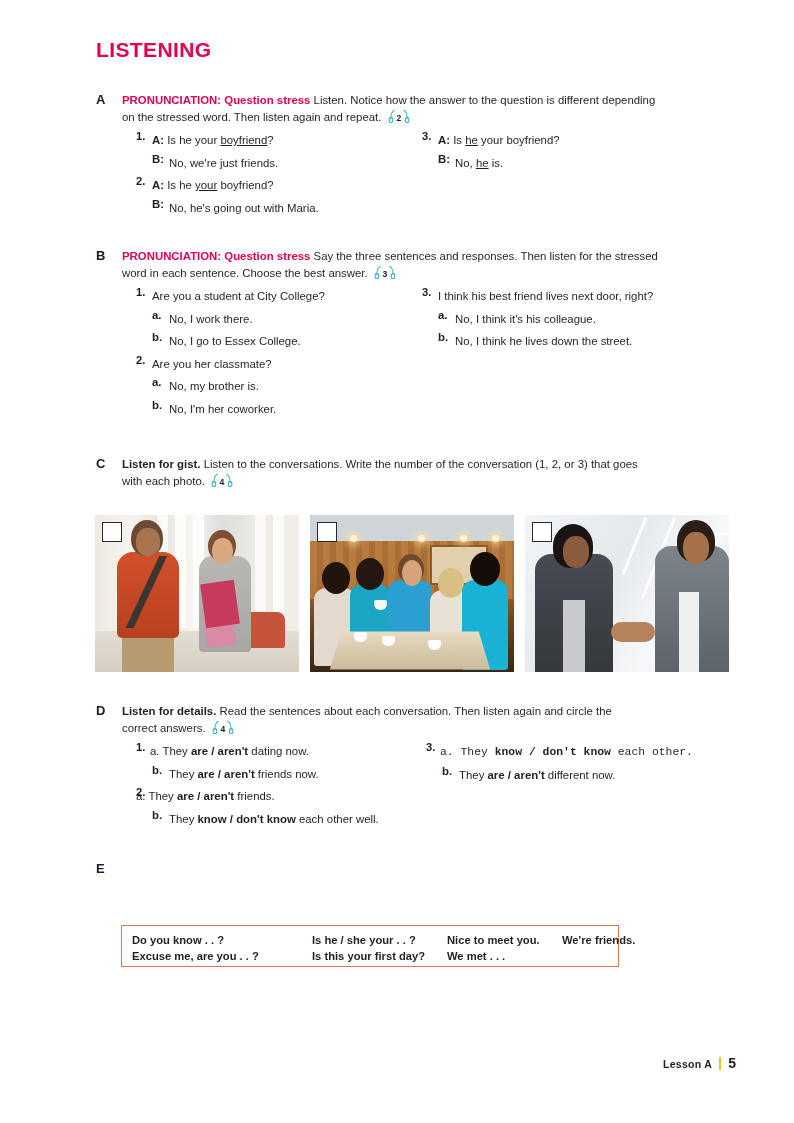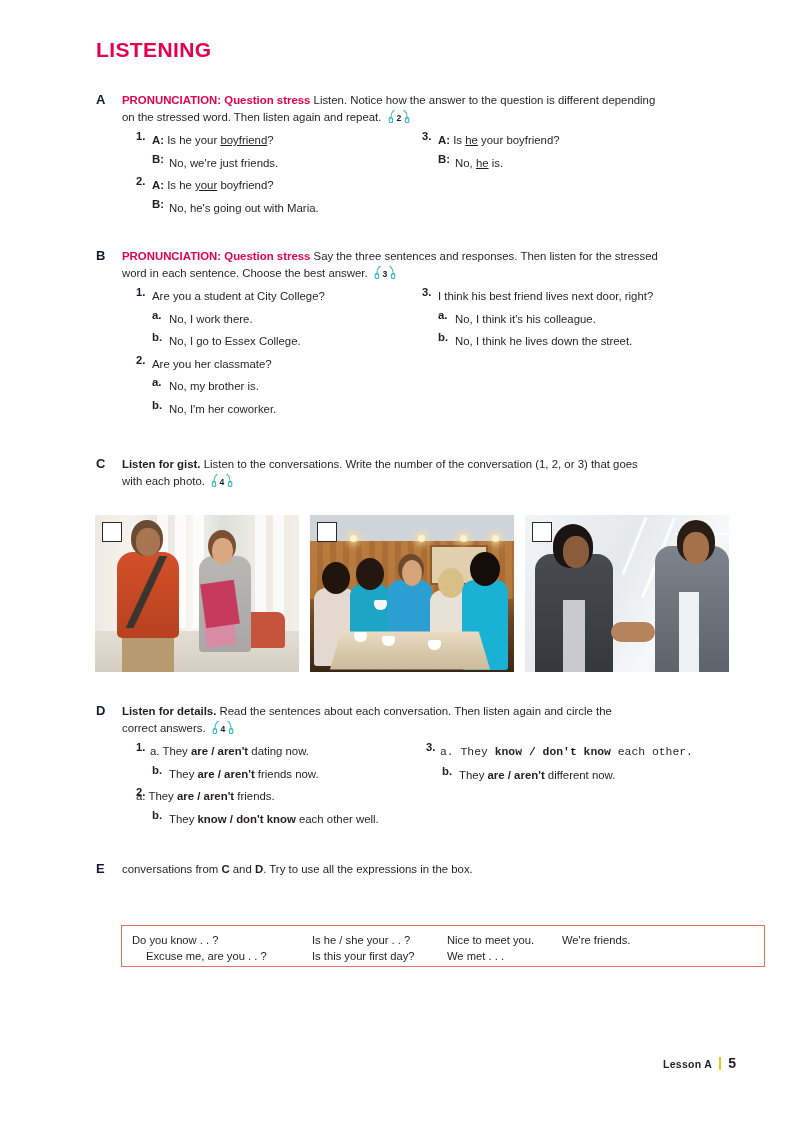--- a/index.html
+++ b/index.html
@@ -113,23 +113,24 @@
   .p3-w-face { position:absolute; left:38px; bottom:104px; width:26px; height:32px; background:#8a5b3c; border-radius:46%; }
   .p3-m-body { position:absolute; right:0; bottom:0; width:74px; height:126px; background:linear-gradient(180deg,#7e848c,#5d636b); border-radius:16px 16px 0 0; }
   .p3-m-shirt { position:absolute; right:30px; bottom:0; width:20px; height:80px; background:#eef0f2; }
   .p3-m-head { position:absolute; right:14px; bottom:110px; width:38px; height:42px; background:#2a1d15; border-radius:50% 50% 42% 42%; }
   .p3-m-face { position:absolute; right:20px; bottom:108px; width:26px; height:32px; background:#a4714a; border-radius:46%; }
   .p3-hand { position:absolute; left:86px; bottom:30px; width:44px; height:20px; background:#b5845c; border-radius:10px; }
 
   
   .exp-box {
     position: absolute; left: 121px; top: 925px;
-    width: 644px; height: 42px;
+    width: 498px; height: 42px;
     border: 1.2px solid #e2725b;
     background: #ffffff;
+    font-weight: bold;
   }
   .exp-row { position: absolute; left: 10px; font-size: 11.2px; color: #231f20; white-space: nowrap; }
   .exp-r1 { top: 8px; }
   .exp-r2 { top: 24px; }
   .exp-c { position: absolute; }
 
   
   .footer { position: absolute; right: 58px; bottom: 52px; display: flex; align-items: baseline; }
   .footer-lesson { font-size: 10.5px; font-weight: bold; letter-spacing: .3px; color: #231f20; }
   .footer-rule { width: 2px; height: 13px; background: #f0c419; margin: 0 7px; align-self: center; }
@@ -421,36 +422,33 @@
           </div>
         </div>
       </div>
     </div>
   </div>
 
   <div class="ex" style="left:96px; top:861px; width:620px;">
     <div class="ex-letter">E</div>
     <div class="ex-body">
       <div class="ex-instr" style="max-width:520px;">
-        <div>
-          <span>conversations from </span><span class="b">C</span><span> and </span><span class="b">D</span><span>. Try to use all the expressions in the box.</span>
-        </div>
       </div>
     </div>
   </div>
 
   <div class="exp-box">
     <div class="exp-row exp-r1">
       <span class="exp-c" style="left:0;">Do you know . . ?</span>
       <span class="exp-c" style="left:180px;">Is he / she your . . ?</span>
       <span class="exp-c" style="left:315px;">Nice to meet you.</span>
       <span class="exp-c" style="left:430px;">We're friends.</span>
     </div>
     <div class="exp-row exp-r2">
-      <span class="exp-c" style="left:14px;">Excuse me, are you . . ?</span>
+      <span class="exp-c" style="left:0;">Excuse me, are you . . ?</span>
       <span class="exp-c" style="left:180px;">Is this your first day?</span>
       <span class="exp-c" style="left:315px;">We met . . .</span>
     </div>
   </div>
 
   <div class="footer">
     <span class="footer-lesson">Lesson A</span>
     <span class="footer-rule"></span>
     <span class="footer-page">5</span>
   </div>

